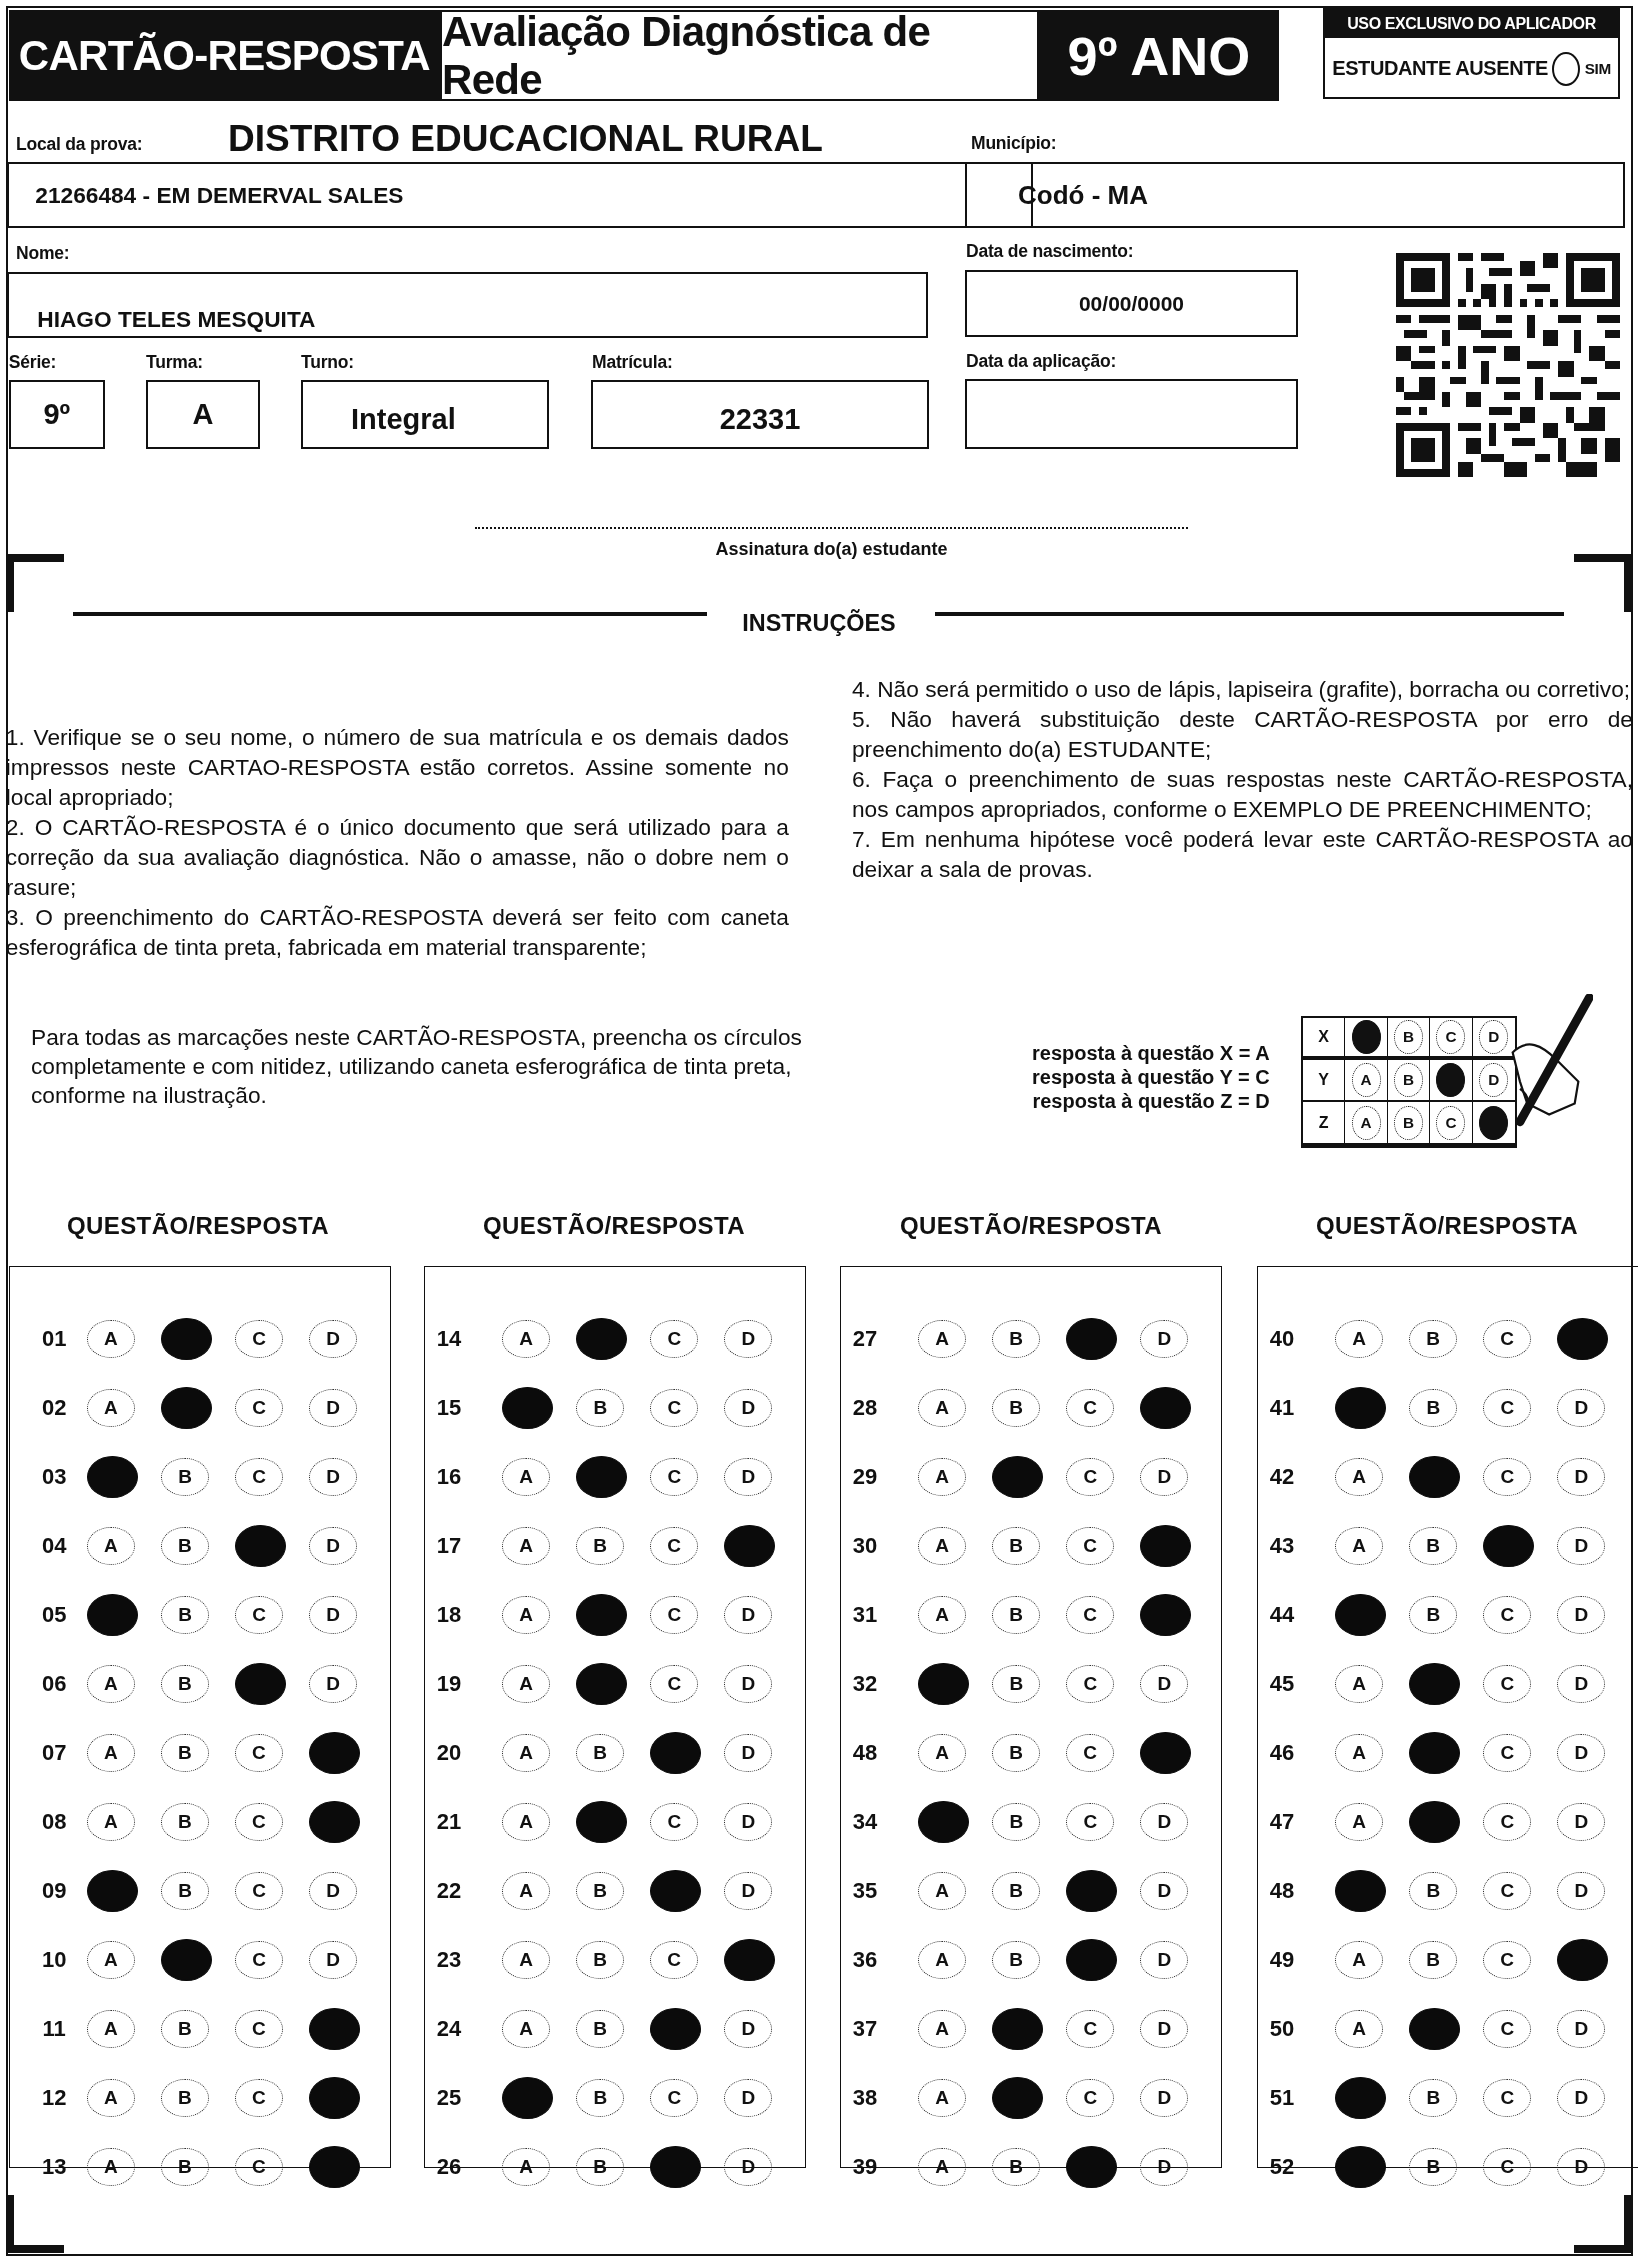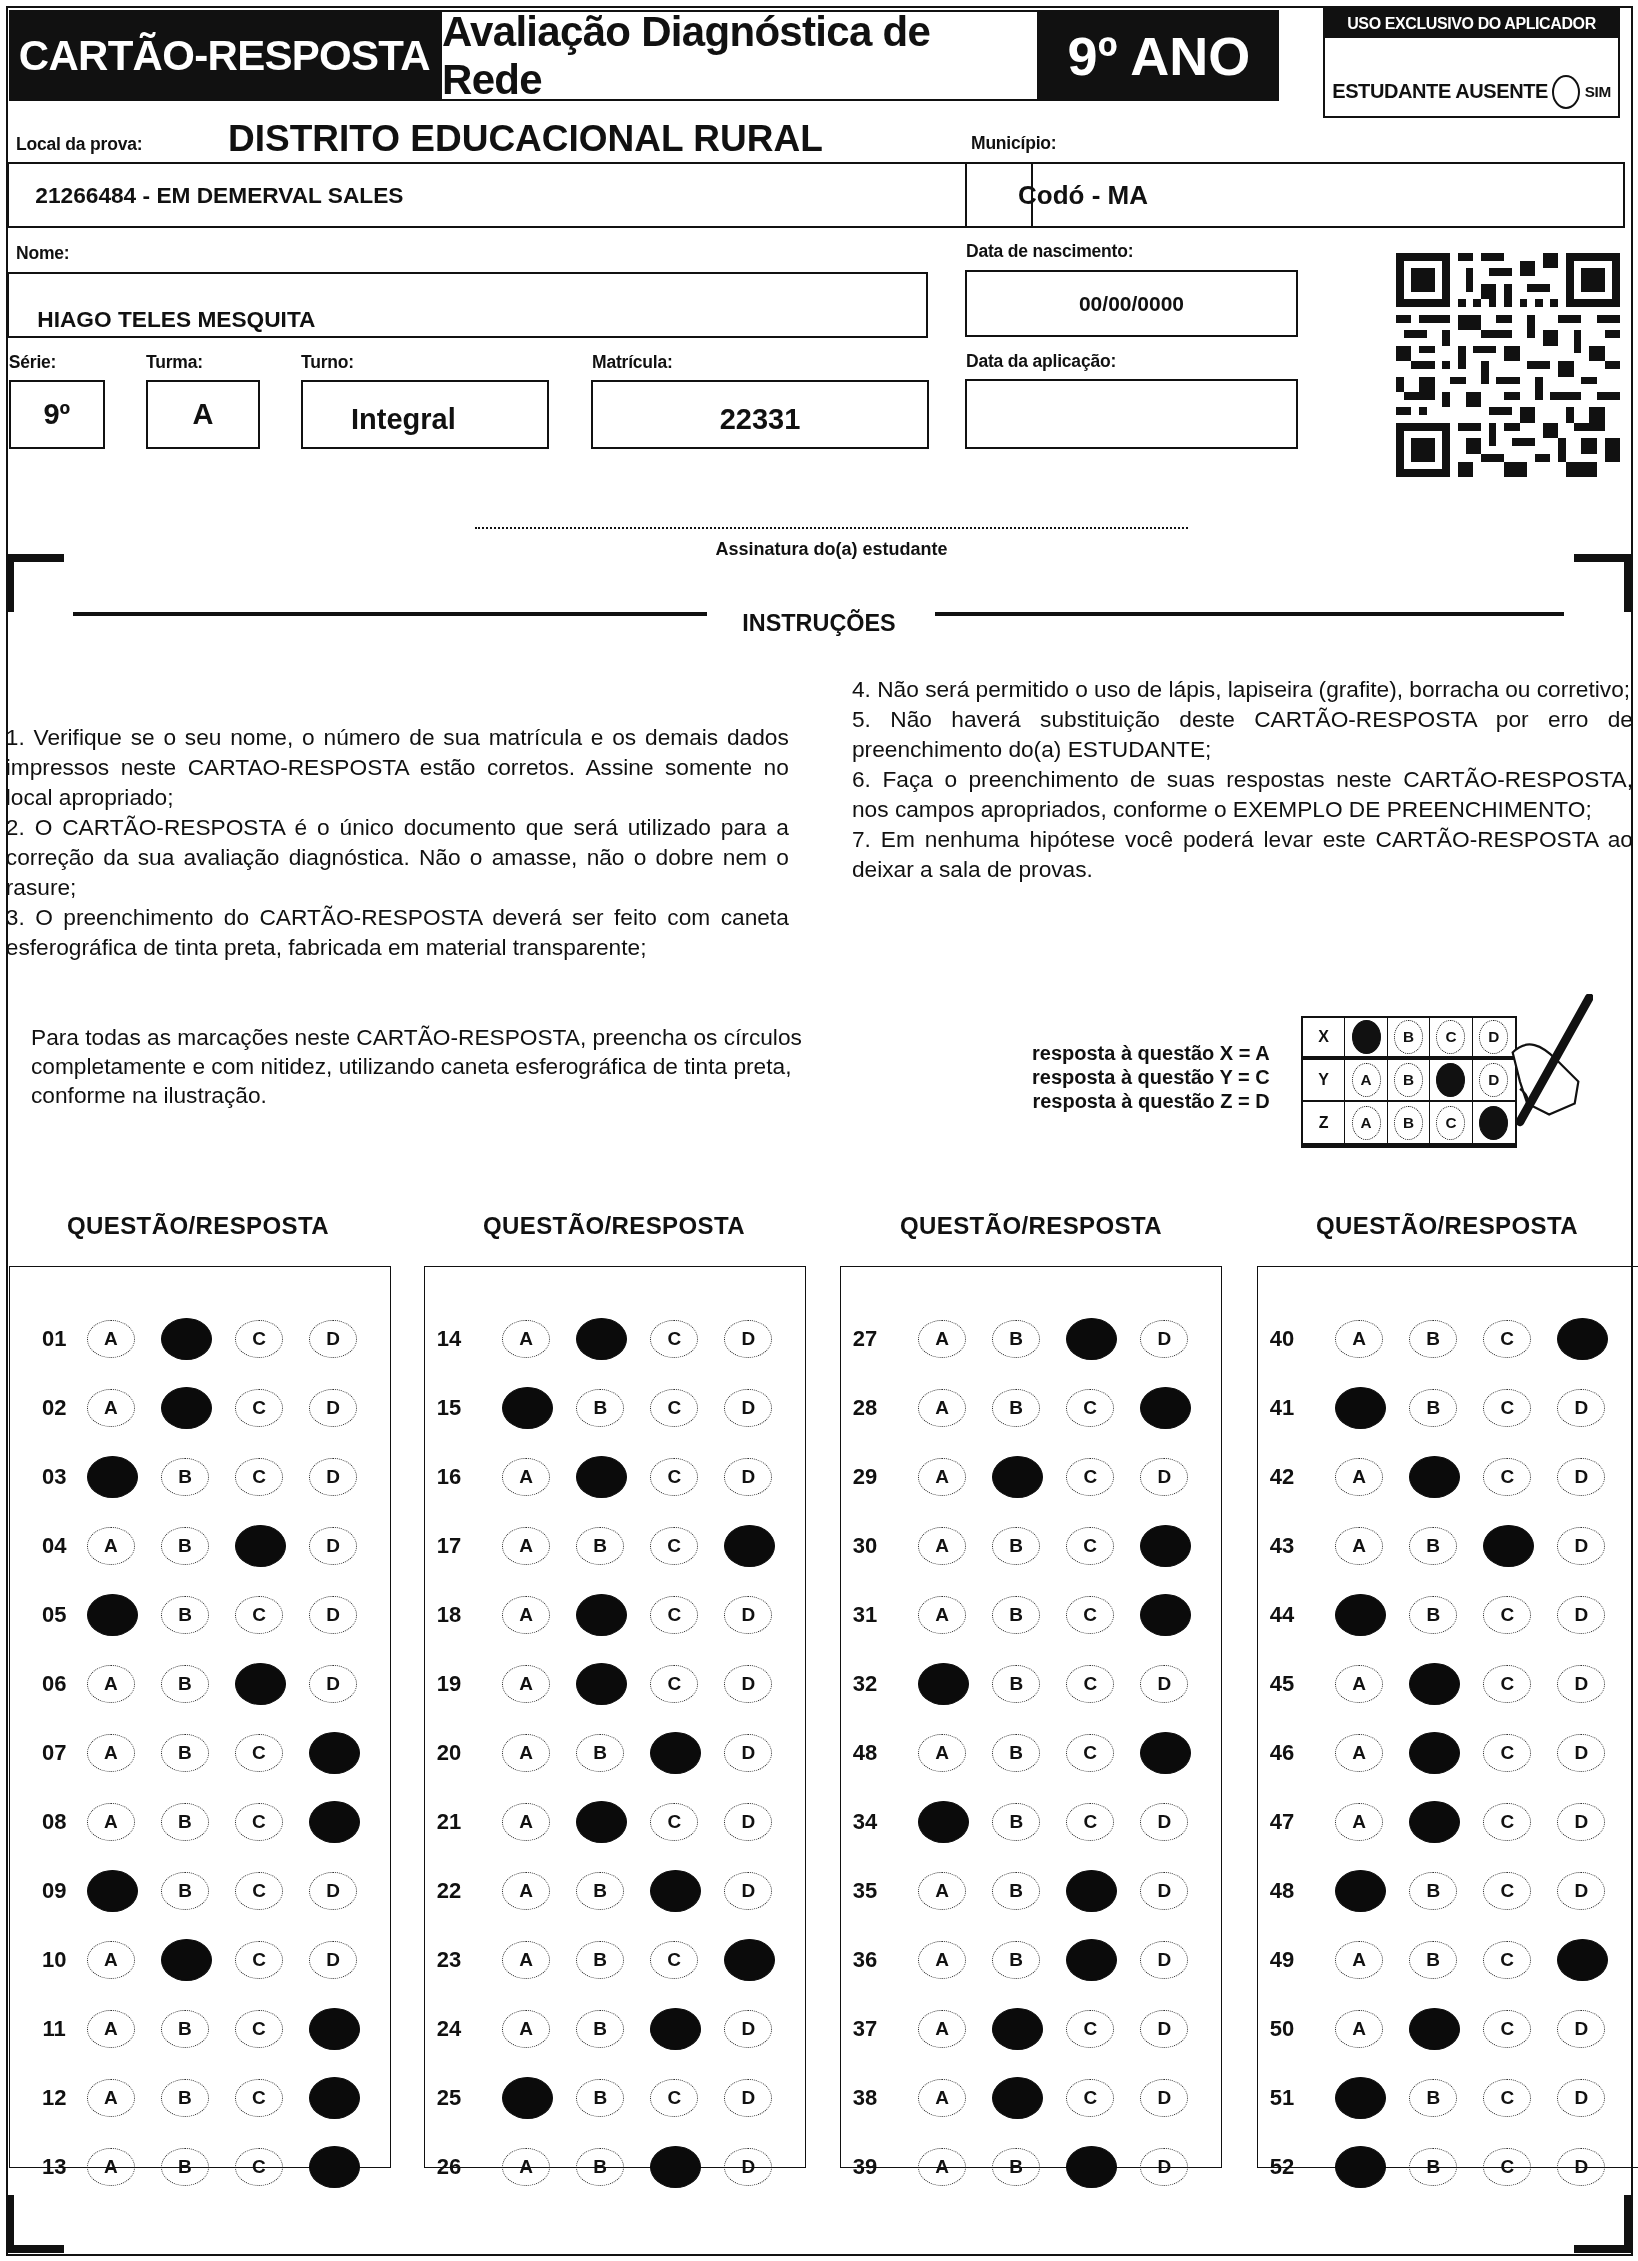--- a/index.html
+++ b/index.html
@@ -8,23 +8,23 @@
   .abs { position: absolute; }
 
   .page-frame { left: 5.8px; top: 5.8px; width: 1627px; height: 2250px; border: 2.2px solid #111; }
 
   
   .hdr-black { background: #111; color: #fff; display: flex; align-items: center; justify-content: center; font-weight: bold; }
   .hdr-title-box { left: 8.8px; top: 10.2px; width: 431px; height: 91px; font-size: 42px; letter-spacing: -0.7px; }
   .hdr-sub-box { left: 440px; top: 10.2px; width: 599px; height: 91px; border: 2.2px solid #111; display: flex; align-items: center; justify-content: center; font-size: 42px; font-weight: bold; letter-spacing: -0.7px; }
   .hdr-grade-box { left: 1039px; top: 10.2px; width: 240px; height: 91px; font-size: 54px; }
 
-  .applicator { left: 1323px; top: 7.3px; width: 297px; height: 111px; border: 2.2px solid #111; }
+  .applicator { left: 1323px; top: 7.3px; width: 297px; height: 92px; border: 2.2px solid #111; }
   .applicator-head { height: 29px; background: #111; color: #fff; font-size: 16px; text-align: center; line-height: 29px; font-weight: bold; letter-spacing: -0.4px; }
-  .applicator-body { display: flex; align-items: center; justify-content: center; height: 61px; font-size: 20px; font-weight: bold; gap: 4.4px; letter-spacing: -0.4px; margin-top: 23px; }
+  .applicator-body { display: flex; align-items: center; justify-content: center; height: 61px; font-size: 20px; font-weight: bold; gap: 4.4px; letter-spacing: -0.4px; }
   .absent-circle { width: 28px; height: 34px; border: 2.2px solid #111; border-radius: 50%; display: inline-block; }
 
   
   .lbl { font-size: 17.5px; font-weight: bold; letter-spacing: -0.2px; }
   .fld { border: 2.2px solid #111; display: flex; align-items: center; font-weight: bold; }
   .fld-md { font-size: 22.7px; padding-left: 23.4px; }
   .fld-lg { font-size: 29px; }
   .district { left: 228px; top: 118px; font-size: 37px; font-weight: bold; }
 
   .qr { left: 1396px; top: 251px; width: 224px; height: 228px; }

